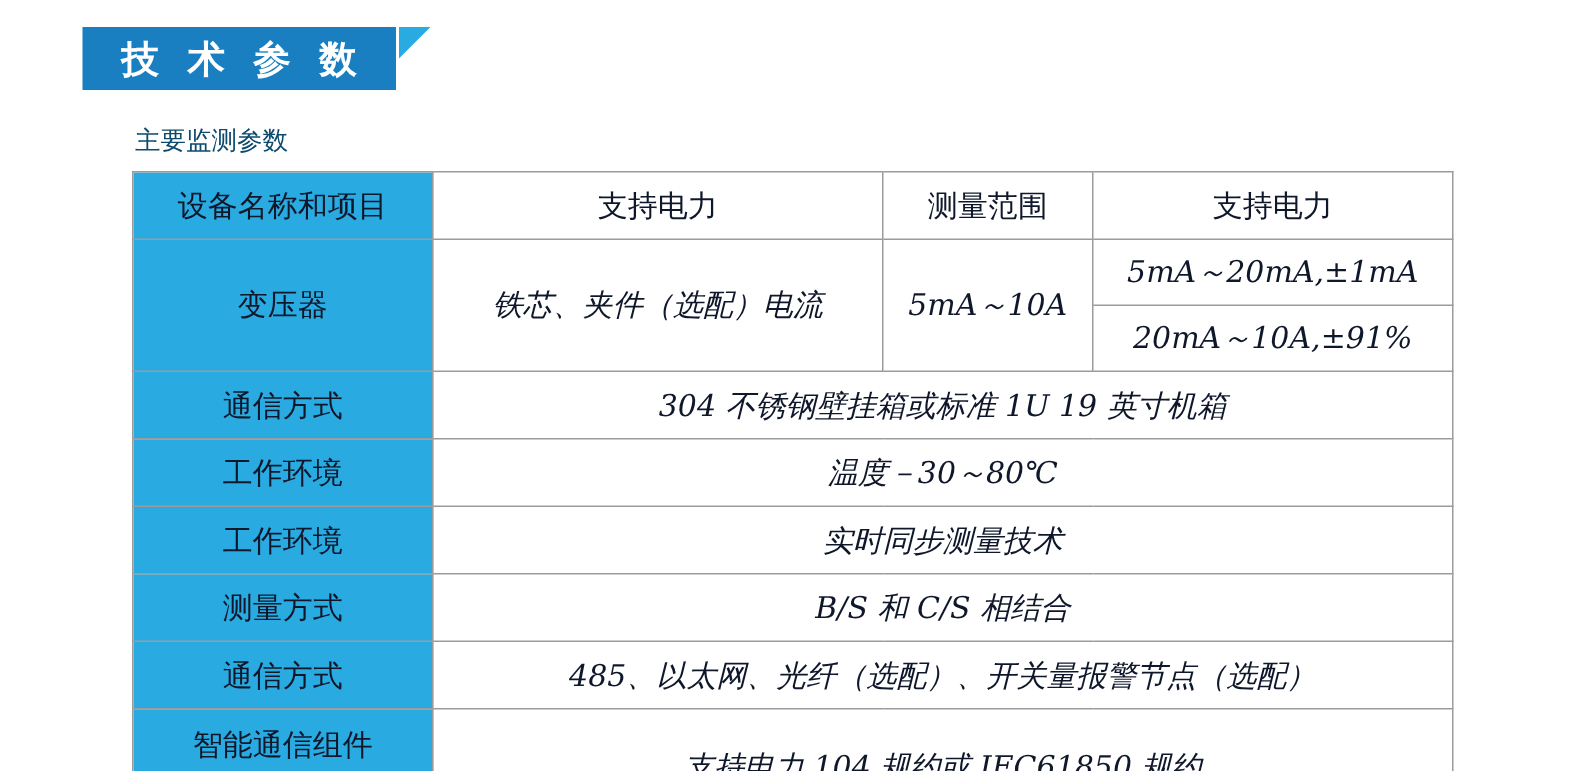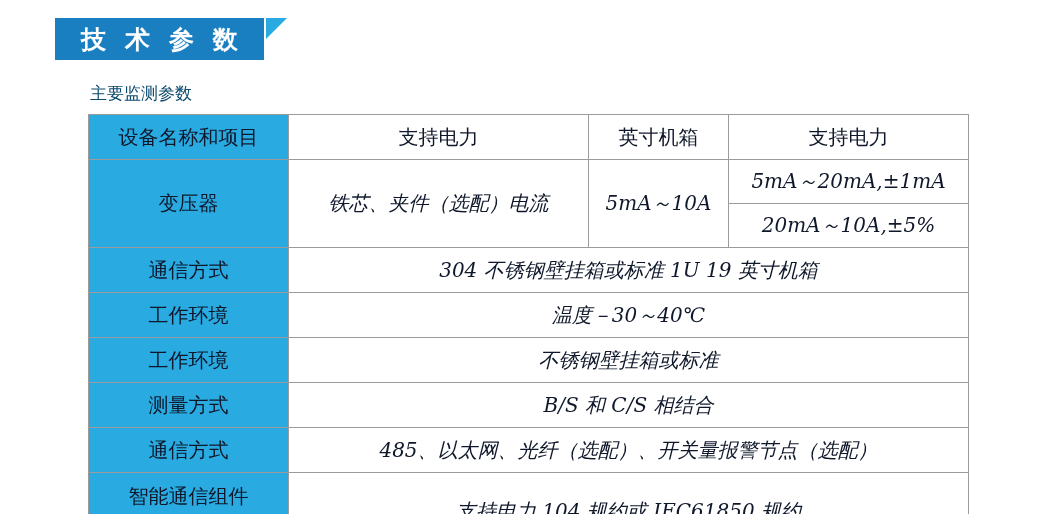--- a/index.html
+++ b/index.html
@@ -125,47 +125,47 @@
       <colgroup>
         <col class="col-a">
           <col class="col-b">
           <col class="col-c">
           <col class="col-d">
       </colgroup>
       <tbody>
         <tr>
           <td class="label row-h">设备名称和项目</td>
           <td class="head row-h">支持电力</td>
-          <td class="head row-h">英寸机箱</td>
+          <td class="head row-h">测量范围</td>
           <td class="head row-h">支持电力</td>
         </tr>
 
         <tr>
           <td class="label" rowspan="2">变压器</td>
           <td class="val" rowspan="2">铁芯、夹件（选配）电流</td>
           <td class="val" rowspan="2">5mA～10A</td>
           <td class="val">5mA～20mA,±1mA</td>
         </tr>
         <tr>
-          <td class="val">20mA～10A,±5%</td>
+          <td class="val">20mA～10A,±91%</td>
         </tr>
 
         <tr>
           <td class="label row-h">通信方式</td>
           <td class="val row-h" colspan="3">304 不锈钢壁挂箱或标准 1U 19 英寸机箱</td>
         </tr>
 
         <tr>
           <td class="label row-h">工作环境</td>
-          <td class="val row-h" colspan="3">温度－30～40℃</td>
+          <td class="val row-h" colspan="3">温度－30～80℃</td>
         </tr>
 
         <tr>
           <td class="label row-h">工作环境</td>
-          <td class="val row-h" colspan="3">不锈钢壁挂箱或标准</td>
+          <td class="val row-h" colspan="3">实时同步测量技术</td>
         </tr>
 
         <tr>
           <td class="label row-h">测量方式</td>
           <td class="val row-h" colspan="3">B/S 和 C/S 相结合</td>
         </tr>
 
         <tr>
           <td class="label row-h">通信方式</td>
           <td class="val row-h" colspan="3">485、以太网、光纤（选配）、开关量报警节点（选配）</td>

